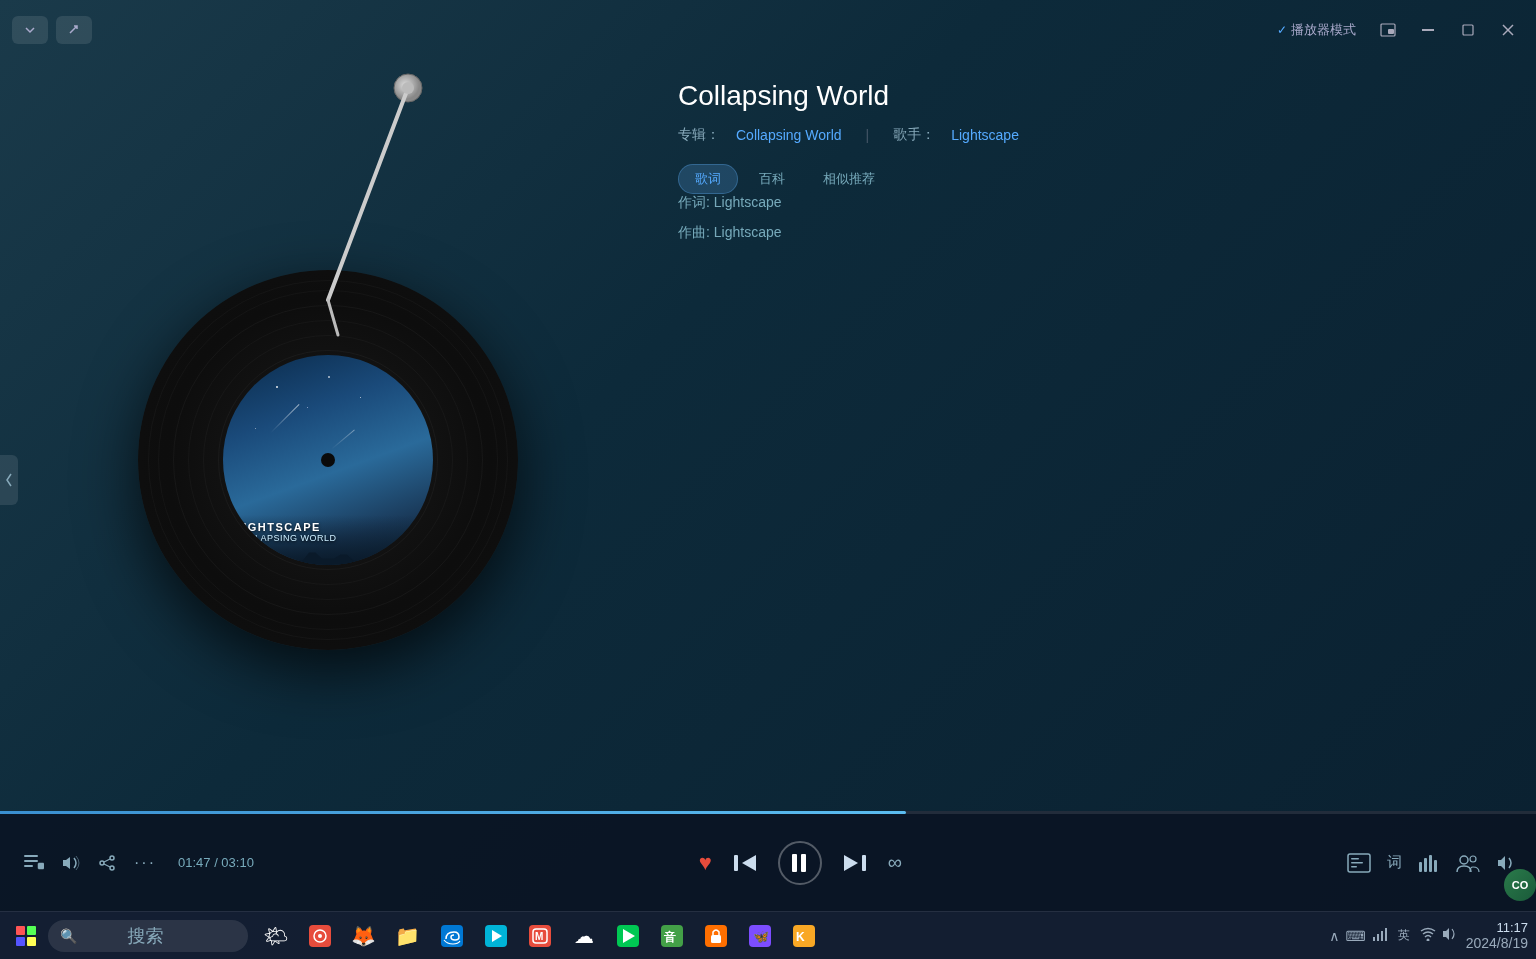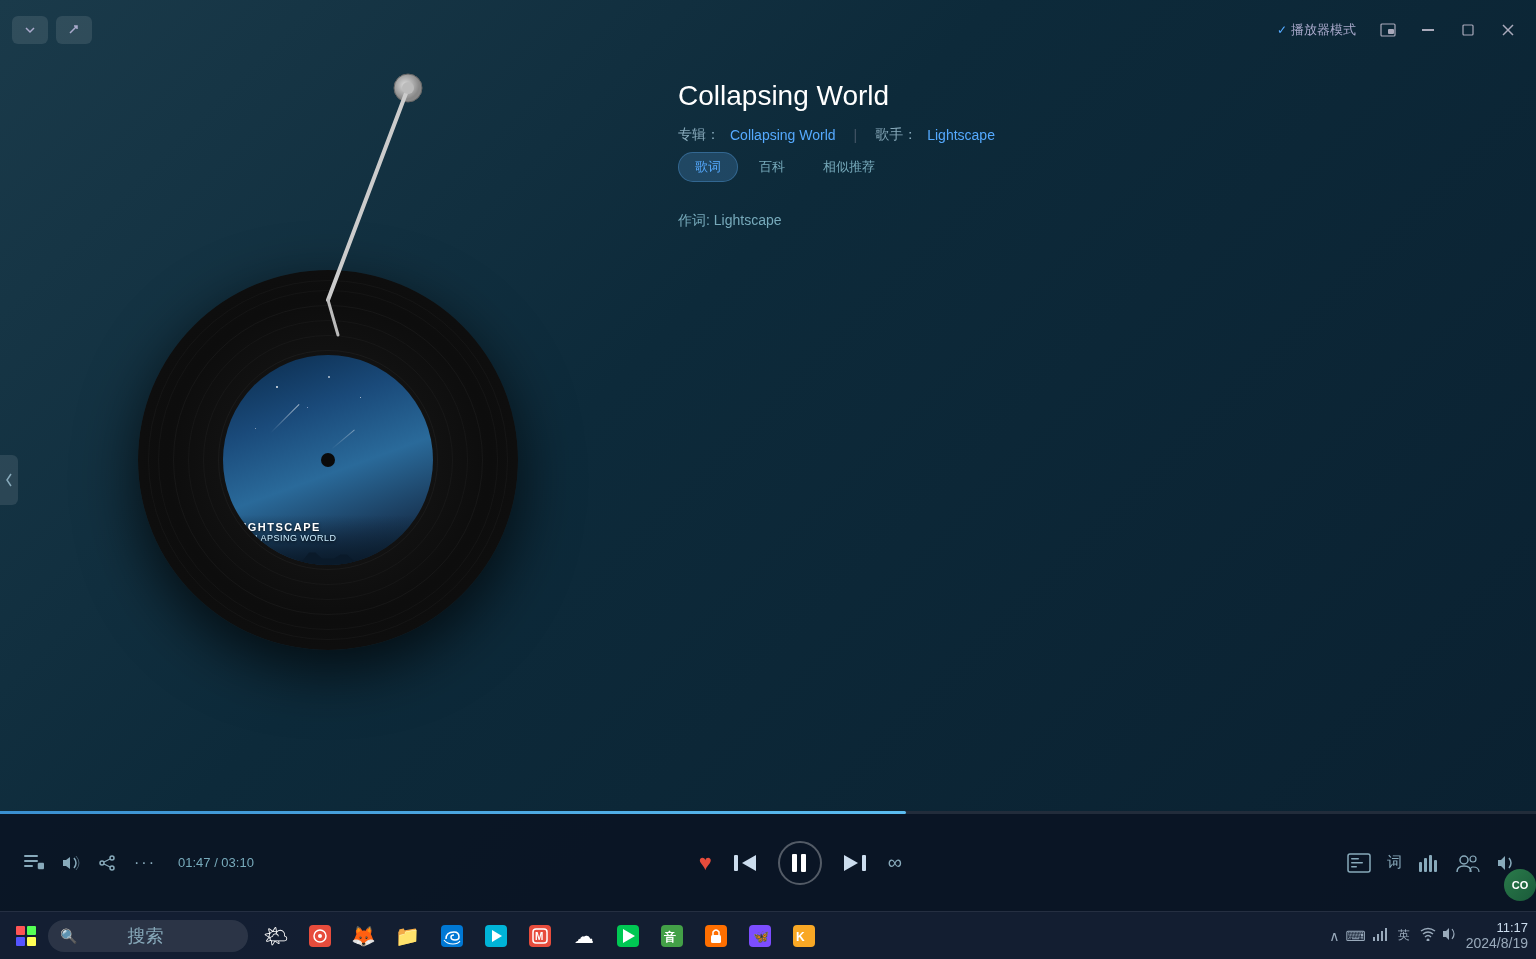--- a/index.html
+++ b/index.html
@@ -133,31 +133,30 @@
 
     .song-title {
       font-size: 28px;
       font-weight: 500;
       color: #fff;
       margin-bottom: 14px;
     }
 
     .song-meta {
       display: flex;
-      gap: 10px;
-      align-items: center;
-      margin-bottom: 8px;
+      gap: 16px;
+      align-items: center;
+      margin-bottom: 20px;
       font-size: 14px;
       color: #8ab;
     }
 
     .tabs {
       display: flex;
       gap: 4px;
-      margin-bottom: 30px;
     }
     .tab-btn {
       padding: 5px 16px;
       border-radius: 20px;
       border: none;
       cursor: pointer;
       font-size: 13px;
       font-family: inherit;
     }
     .tab-btn.active {
@@ -507,20 +506,21 @@
 
     <div class="tabs">
       <button class="tab-btn active">歌词</button>
       <button class="tab-btn inactive">百科</button>
       <button class="tab-btn inactive">相似推荐</button>
     </div>
 
     <div class="lyrics-section">
       <div class="credits">
         <div class="credit-line">作词: Lightscape</div>
+        <div class="credit-line">作曲: Lightscape</div>
       </div>
     </div>
   </div>
 </div>
 
 <div style="position:absolute;bottom:48px;left:0;right:0;height:100px;background:rgba(10,20,35,0.9);">
 
   <div style="height:3px;background:rgba(255,255,255,0.1);cursor:pointer;position:relative;">
     <div style="height:100%;width:59%;background:linear-gradient(90deg,#3a8fd0,#5bbcf0);border-radius:0 2px 2px 0;"></div>
   </div>

